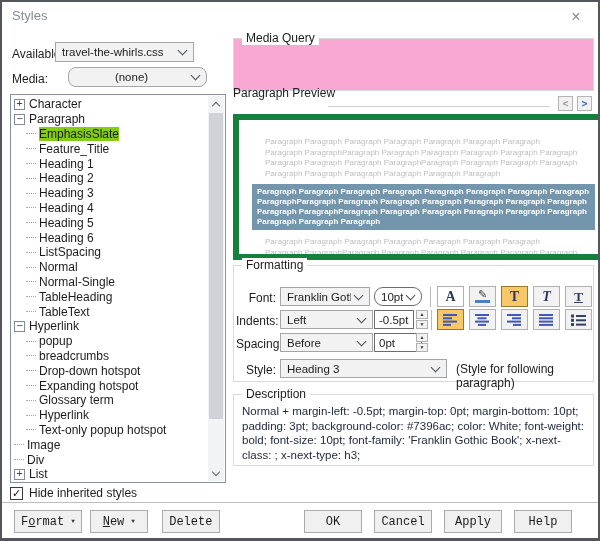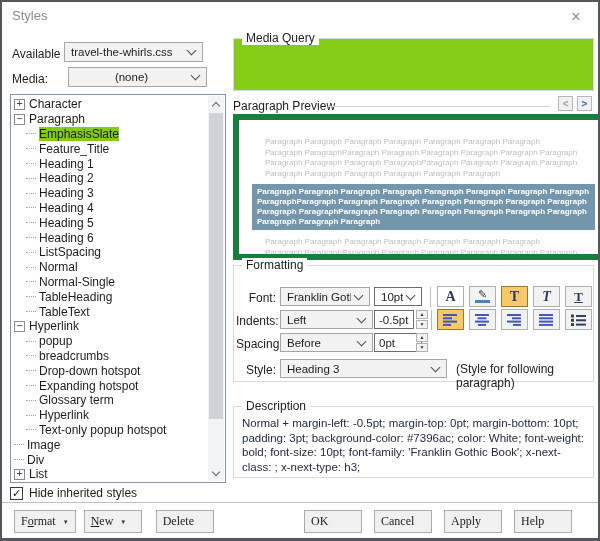--- a/index.html
+++ b/index.html
@@ -9,21 +9,21 @@
   .abs{position:absolute;}
   
   .dlg-title{left:10px;top:6px;font-size:13px;color:#858a93;}
   .dlg-close{right:11px;top:4px;width:22px;height:22px;line-height:22px;text-align:center;
     font-size:16px;color:#8a8a8a;cursor:pointer;}
   
   .combo{position:absolute;background:#f2f2f2;border:1px solid #a6a6a6;display:flex;align-items:center;
     padding:0 18px 0 6px;cursor:default;box-sizing:border-box;}
   .combo .combo-val{overflow:hidden;white-space:nowrap;font-size:11.5px;}
   .combo.center{justify-content:center;padding-left:6px;}
-  .combo.editable{background:#fff;border-color:#6b6b6b;}
+  .combo.editable{background:#fff;border-color:#6b6b6b;border-radius:9px;}
   .chev{position:absolute;right:7px;top:50%;width:6px;height:6px;margin-top:-5px;
     border-right:1.4px solid #4a4f55;border-bottom:1.4px solid #4a4f55;transform:rotate(45deg);}
   .editbox{position:absolute;background:#fff;border:1px solid #6b6b6b;font-size:11.5px;display:flex;
     align-items:center;padding-left:4px;box-sizing:border-box;}
   .spinner{position:absolute;width:12px;display:flex;flex-direction:column;gap:1px;}
   .spinbtn{flex:1;background:#f2f2f2;border:1px solid #b0b0b0;display:flex;align-items:center;
     justify-content:center;font-size:5px;color:#333;line-height:1;cursor:pointer;}
   
   .llabel{position:absolute;font-size:12px;}
   
@@ -48,33 +48,33 @@
   #hide-row{left:8px;top:484px;display:flex;align-items:center;gap:6px;}
   .cbox{width:13px;height:13px;border:1px solid #3c3c3c;background:#fff;display:flex;align-items:center;
     justify-content:center;font-size:11px;color:#111;box-sizing:border-box;cursor:pointer;}
   .cbox .check{display:none;line-height:1;}
   .cbox.checked .check{display:block;}
   
   #sep{left:0;right:0;top:500px;border-top:1px solid #bfbfbf;}
   #footer-left{left:12px;top:508px;display:flex;gap:8px;}
   #footer-left .btn:nth-child(3){margin-left:6px;}
   #footer-right{right:26px;top:508px;display:flex;gap:12px;}
-  .btn{height:23px;background:#f0f0f0;border:1px solid #ababab;font-family:Liberation Serif, serif;
-    font-size:12px;color:#1c1c1c;display:flex;align-items:center;min-width:58px;
+  .btn{height:23px;background:#f0f0f0;border:1px solid #ababab;font-family:Liberation Mono, monospace;
+    font-size:12px;color:#1c1c1c;display:flex;align-items:center;justify-content:center;min-width:58px;
     gap:7px;cursor:pointer;padding:0 6px;box-sizing:border-box;}
   .ddarrow{font-size:6px;color:#333;}
   
   .group{position:absolute;left:231px;width:361px;border:1px solid #d9d9d9;box-sizing:border-box;}
   .glabel{position:absolute;top:-8px;left:8px;background:#fff;padding:0 4px;font-size:12px;}
-  #media-query{top:36px;height:53px;background:#84cc16;padding-left:14px;}
+  #media-query{top:36px;height:53px;background:#f9a8d4;padding-left:14px;}
   #formatting{top:263px;height:117px;}
-  #description{top:404px;height:72px;}
+  #description{top:392px;height:72px;}
   .desc-text{position:absolute;left:8px;right:8px;top:9px;font-size:11.5px;line-height:14.5px;color:#222b3f;}
   
-  #pv-label{left:231px;top:97px;}
+  #pv-label{left:231px;top:84px;}
   #pv-line{left:326px;top:104px;width:222px;border-top:1px solid #d0d0d0;}
   .miniBtn{position:absolute;width:15px;height:15px;background:#f1f1f1;border:1px solid #b5b5b5;
     font-size:10px;line-height:13px;text-align:center;font-family:"DejaVu Sans Mono",monospace;
     box-sizing:border-box;cursor:pointer;font-weight:bold;}
   #pv-prev{left:556px;top:94px;color:#ad9d9d;}
   #pv-next{left:575px;top:94px;color:#3f6fb5;}
   #preview-box{left:231px;top:112px;width:361px;height:134px;border:6px solid #15803d;background:#fff;overflow:hidden;}
   .pv-gray{margin:17px 22px 0 26px;color:var(--preview_gray);font-size:8px;line-height:10.5px;}
   .pv-gray.bottom{margin-top:7px;}
   .pv-band{margin:5px 5px 0 13px;background:var(--band_bg);color:var(--band_text);font-weight:bold;
@@ -96,26 +96,26 @@
 </style>
 </head>
 <body>
 
 <div id="dialog">
 
   <div class="abs dlg-title">Styles</div>
   <div class="abs dlg-close">×</div>
 
   <div class="llabel" style="left:10px;top:45px;">Available in:</div>
-  <div class="combo" style="left:62px;top:40px;width:139px;height:20px;">
+  <div class="combo" style="left:53px;top:40px;width:139px;height:20px;">
     <span class="combo-val">travel-the-whirls.css</span>
     <span class="chev"></span>
   </div>
   <div class="llabel" style="left:10px;top:70px;">Media:</div>
-  <div class="combo center" style="left:66px;top:65px;width:139px;height:20px;">
+  <div class="combo center" style="left:66px;top:65px;width:139px;height:20px;border-radius:8px;">
     <span class="combo-val">(none)</span>
     <span class="chev"></span>
   </div>
 
   <div class="abs" id="tree">
     <div id="tree-items">
         <div class="trow lvl0">
           <span class="expbox">+</span>
           <span class="tlabel">Character</span>
         </div>

